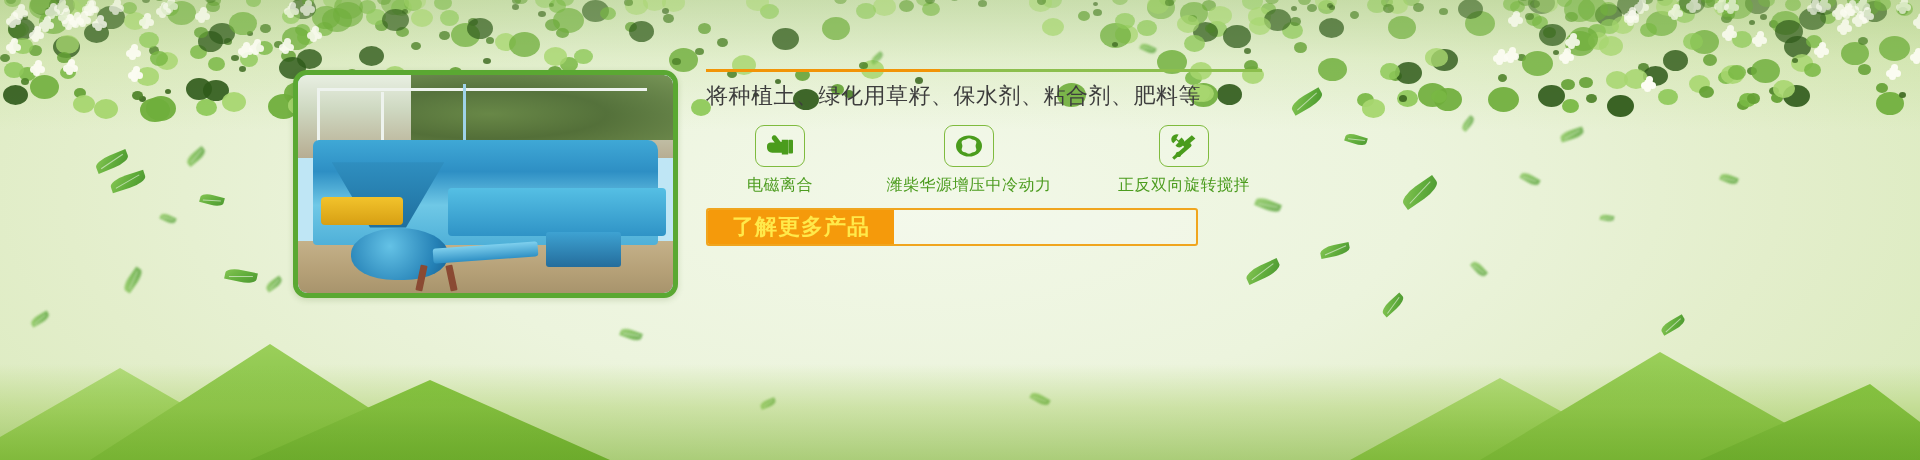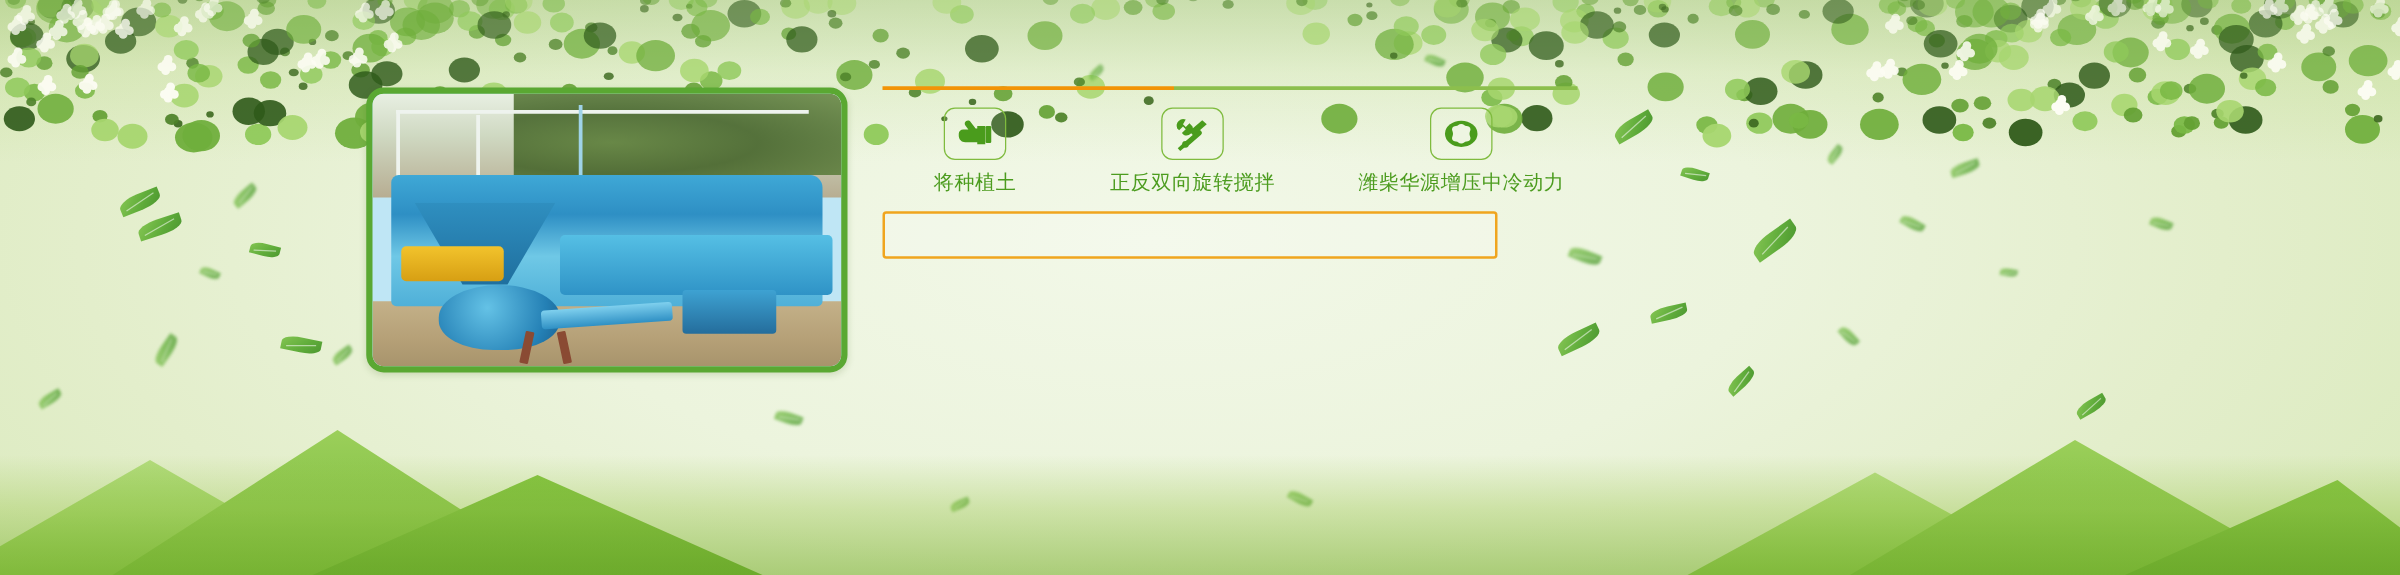--- a/index.html
+++ b/index.html
@@ -637,62 +637,64 @@
       <div class="ph-leg" style="left:32%;bottom:2px;transform:rotate(12deg);"></div>
       <div class="ph-leg" style="left:40%;bottom:2px;transform:rotate(-12deg);"></div>
     </div>
   </div>
 
   <div class="content">
 
     <div class="divider"></div>
 
     <div class="subtitle">
+      <div>将种植土、绿化用草籽、保水剂、粘合剂、肥料等</div>
     </div>
 
     <div class="features">
 
       <div class="feature" style="width:148px;">
         <div class="fbox">
           <span>
             <svg width="30" height="26" viewBox="0 0 30 26" fill="#4a9c1c">
               <path d="M2 13c0-2 1.6-3.4 3.6-3.4h4.1L7.3 6.4C6.4 5.2 6.7 3.6 7.9 2.8c1.2-.8 2.8-.5 3.6.7l4 5.3h1.3v-2h6.4v14.6h-6.4v-1.7H7.2C4.3 19.7 2 17.4 2 14.5z"></path>
               <rect x="23.4" y="6.8" width="4.6" height="13.6" rx="1"></rect>
             </svg>
           </span>
         </div>
-        <div class="flabel">将种植土</div>
+        <div class="flabel">电磁离合</div>
+      </div>
+
+      <div class="feature" style="width:230px;">
+        <div class="fbox">
+          <span>
+            <svg width="34" height="28" viewBox="0 0 34 28">
+              <ellipse cx="17" cy="14" rx="13" ry="10.5" fill="#4a9c1c"></ellipse>
+              <path d="M17 6.2c2.1 0 2.6 1.6 4.2 1.6 1.4 0 3.2.9 3.2 2.6 0 1.3-.8 1.9-.8 3.6s.8 2.3.8 3.6c0 1.7-1.8 2.6-3.2 2.6-1.6 0-2.1 1.6-4.2 1.6s-2.6-1.6-4.2-1.6c-1.4 0-3.2-.9-3.2-2.6 0-1.3.8-1.9.8-3.6s-.8-2.3-.8-3.6c0-1.7 1.8-2.6 3.2-2.6 1.6 0 2.1-1.6 4.2-1.6z" fill="#eef5e2"></path>
+            </svg>
+          </span>
+        </div>
+        <div class="flabel">潍柴华源增压中冷动力</div>
       </div>
 
       <div class="feature" style="width:200px;">
         <div class="fbox">
           <span>
             <svg width="30" height="28" viewBox="0 0 30 28" fill="#4a9c1c">
               <path d="M10.6 3.6a5.3 5.3 0 0 0-6.9 6.8l-.1.1 1.7 1.7 3.1-3.1 2.2 2.2-3.1 3.1 1.6 1.6a5.3 5.3 0 0 0 6.9-6.8L13.6 6.6 10.6 9.6 8.4 7.4z" transform="translate(-1,-1)"></path>
               <rect x="7.5" y="15.2" width="16.5" height="4.2" rx="2" transform="rotate(-41 15.7 17.3)"></rect>
               <path d="M22.8 3.2l3.6 3.2-10.6 9.2-3.3-3.6z"></path>
               <circle cx="9.4" cy="22.4" r="2.7"></circle>
               <path d="M3.2 25.6l4.6-4.3 2.2 2.4-4.8 4.1z"></path>
             </svg>
           </span>
         </div>
         <div class="flabel">正反双向旋转搅拌</div>
       </div>
 
-      <div class="feature" style="width:230px;">
-        <div class="fbox">
-          <span>
-            <svg width="34" height="28" viewBox="0 0 34 28">
-              <ellipse cx="17" cy="14" rx="13" ry="10.5" fill="#4a9c1c"></ellipse>
-              <path d="M17 6.2c2.1 0 2.6 1.6 4.2 1.6 1.4 0 3.2.9 3.2 2.6 0 1.3-.8 1.9-.8 3.6s.8 2.3.8 3.6c0 1.7-1.8 2.6-3.2 2.6-1.6 0-2.1 1.6-4.2 1.6s-2.6-1.6-4.2-1.6c-1.4 0-3.2-.9-3.2-2.6 0-1.3.8-1.9.8-3.6s-.8-2.3-.8-3.6c0-1.7 1.8-2.6 3.2-2.6 1.6 0 2.1-1.6 4.2-1.6z" fill="#eef5e2"></path>
-            </svg>
-          </span>
-        </div>
-        <div class="flabel">潍柴华源增压中冷动力</div>
-      </div>
-
     </div>
 
     <div class="cta">
+      <div class="cta-btn">了解更多产品</div>
     </div>
 
   </div>
 </div>
 
 </body></html>

